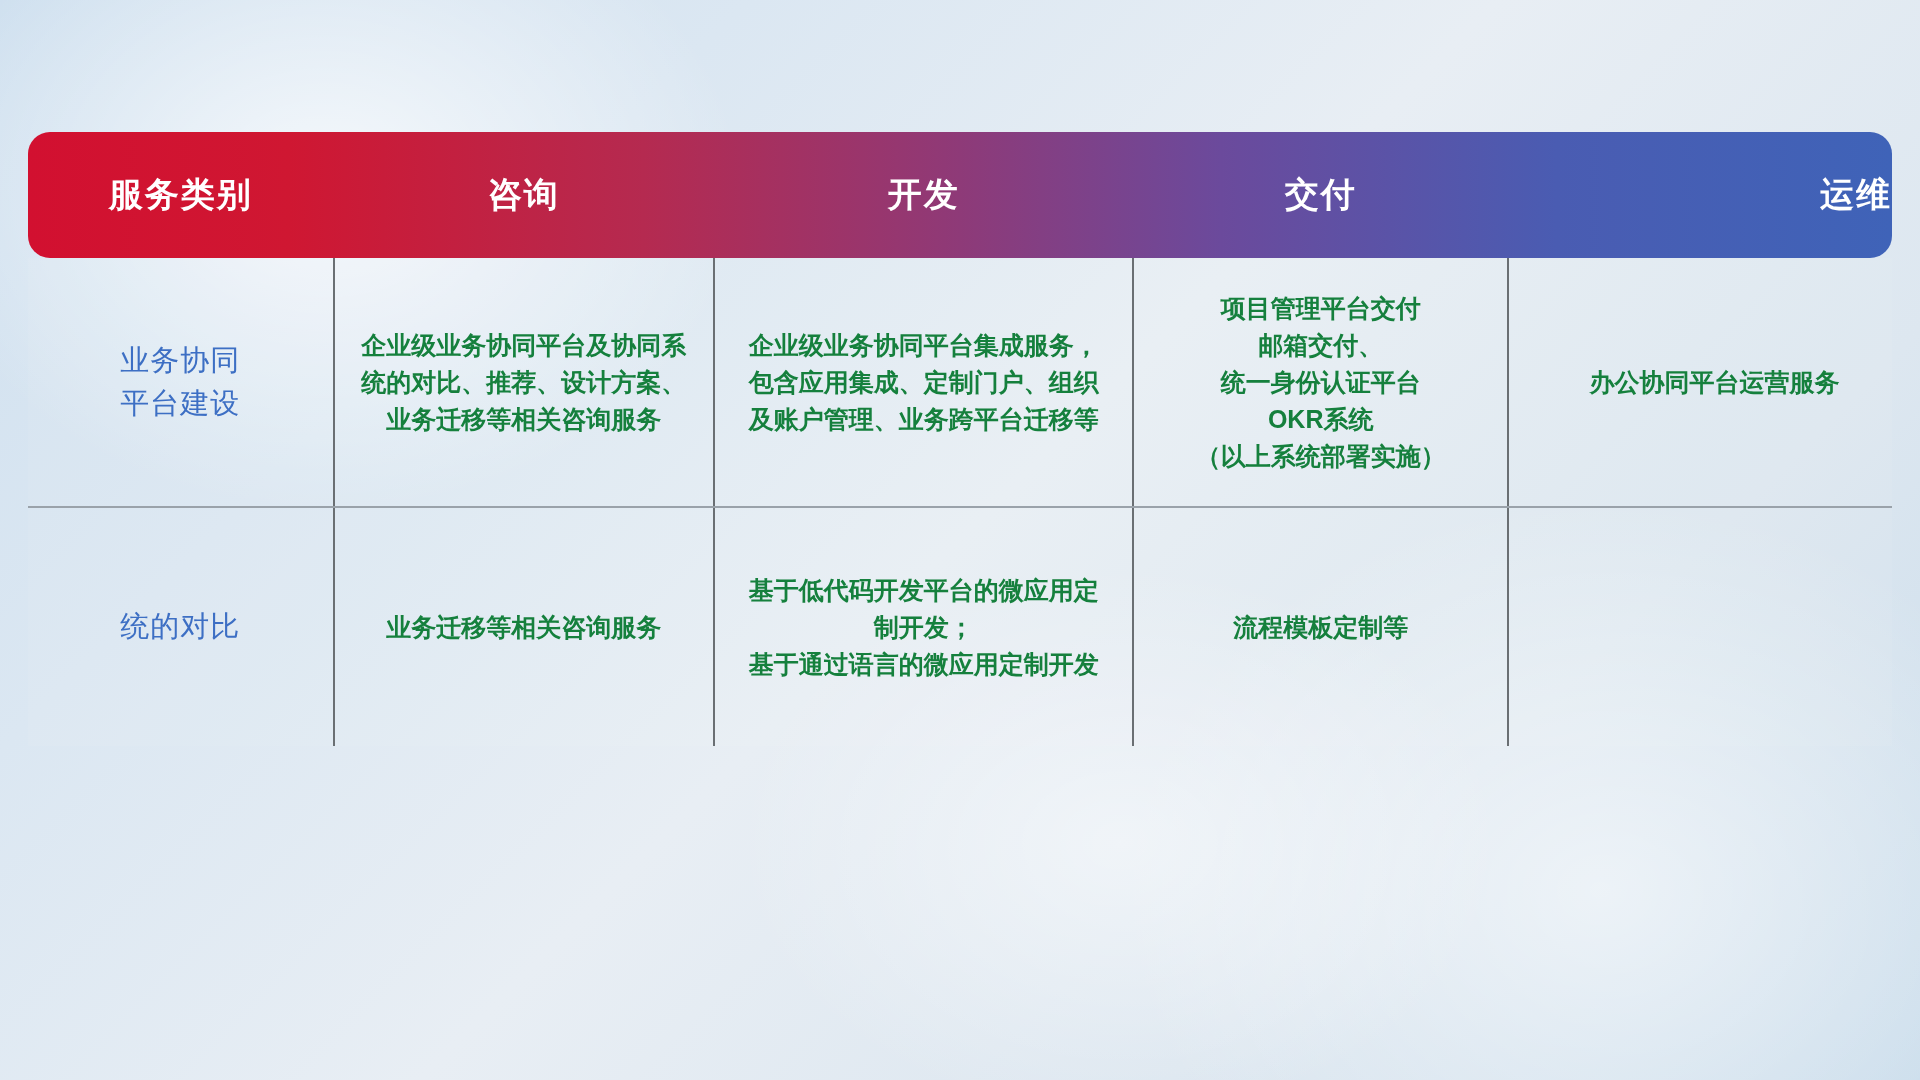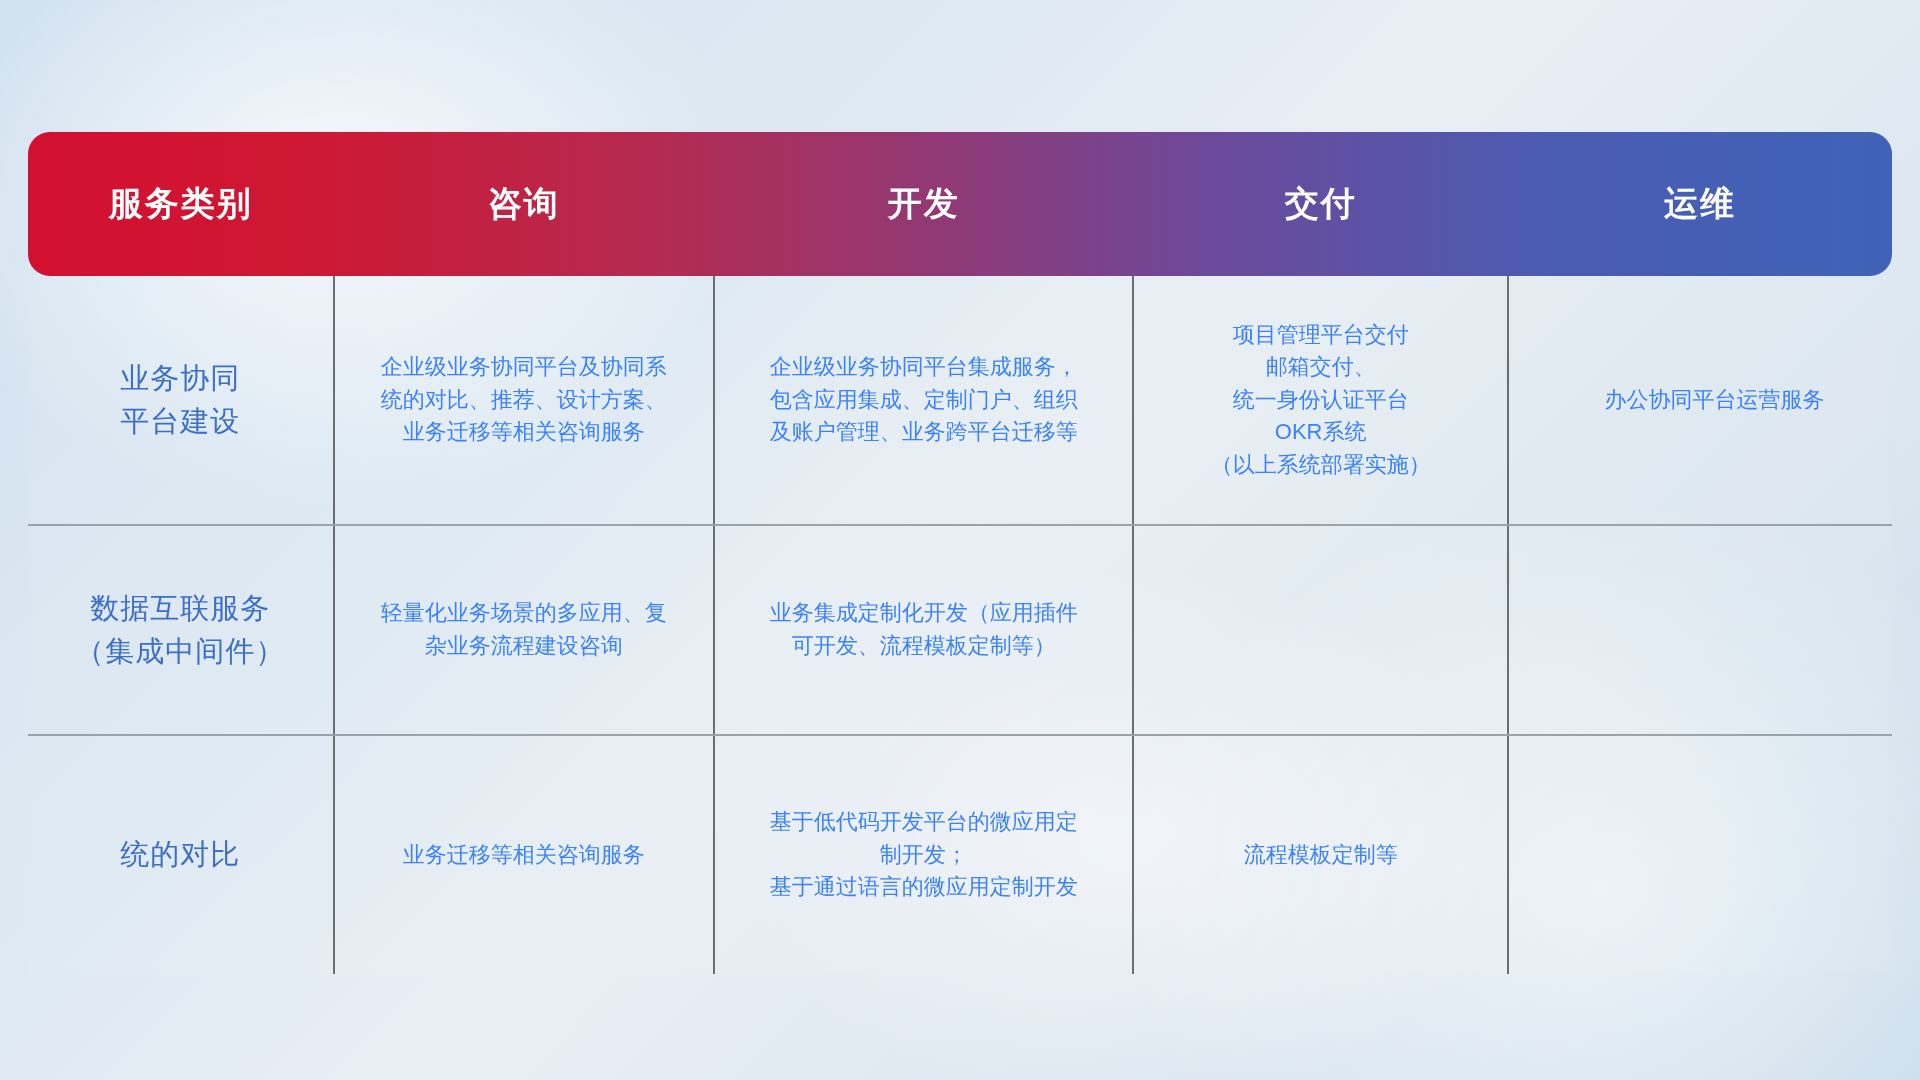--- a/index.html
+++ b/index.html
@@ -46,52 +46,54 @@
 
   table.matrix {
     width: 100%;
     border-collapse: collapse;
     table-layout: fixed;
   }
 
   
   thead th {
     padding: 0;
-    height: 144px;
+    height: 126px;
     vertical-align: middle;
     text-align: center;
     color: #ffffff;
     font-size: 34px;
     font-weight: bold;
     letter-spacing: 2px;
     position: relative;
   }
   .head-row {
     background: linear-gradient(90deg, #d21030 0%, #cf1732 14%, #b52a50 33%, #8e3a78 50%, #6b4a9c 64%, #4a5cb2 82%, #3f63b8 100%);
   }
   thead tr.head-row th:first-child {
     border-top-left-radius: 22px;
     border-bottom-left-radius: 22px;
   }
   thead tr.head-row th:last-child {
     border-top-right-radius: 22px;
     border-bottom-right-radius: 22px;
+    text-align: right;
   }
 
   
   tbody td {
     vertical-align: middle;
     text-align: center;
-    font-size: 22px;
+    font-size: 25px;
     line-height: 1.48;
-    color: #3b82f6;
+    color: #15803d;
     padding: 24px 20px;
     border-right: 2px solid #6a6f73;
     border-bottom: 2px solid #9aa2aa;
     background: rgba(255,255,255,0.06);
+    font-weight: bold;
   }
   tbody tr:last-child td {
     border-bottom: none;
   }
   tbody td:last-child {
     border-right: none;
     padding-left: 48px;
   }
   tbody td.cat {
     border-right: 2px solid #6a6f73;
@@ -153,40 +155,20 @@
           <span class="cell-text">项目管理平台交付
 邮箱交付、
 统一身份认证平台
 OKR系统
 （以上系统部署实施）</span>
         </td>
         <td>
           <span class="cell-text">办公协同平台运营服务</span>
         </td>
       </tr>
-      <tr class="r2">
-        <td class="cat">
-          <span class="cell-text">数据互联服务
-（集成中间件）</span>
-        </td>
-        <td>
-          <span class="cell-text">轻量化业务场景的多应用、复
-杂业务流程建设咨询</span>
-        </td>
-        <td>
-          <span class="cell-text">业务集成定制化开发（应用插件
-可开发、流程模板定制等）</span>
-        </td>
-        <td>
-          <span class="cell-text empty"></span>
-        </td>
-        <td>
-          <span class="cell-text empty"></span>
-        </td>
-      </tr>
       <tr class="r3">
         <td class="cat">
           <span class="cell-text">统的对比</span>
         </td>
         <td>
           <span class="cell-text">业务迁移等相关咨询服务</span>
         </td>
         <td>
           <span class="cell-text">基于低代码开发平台的微应用定
 制开发；

